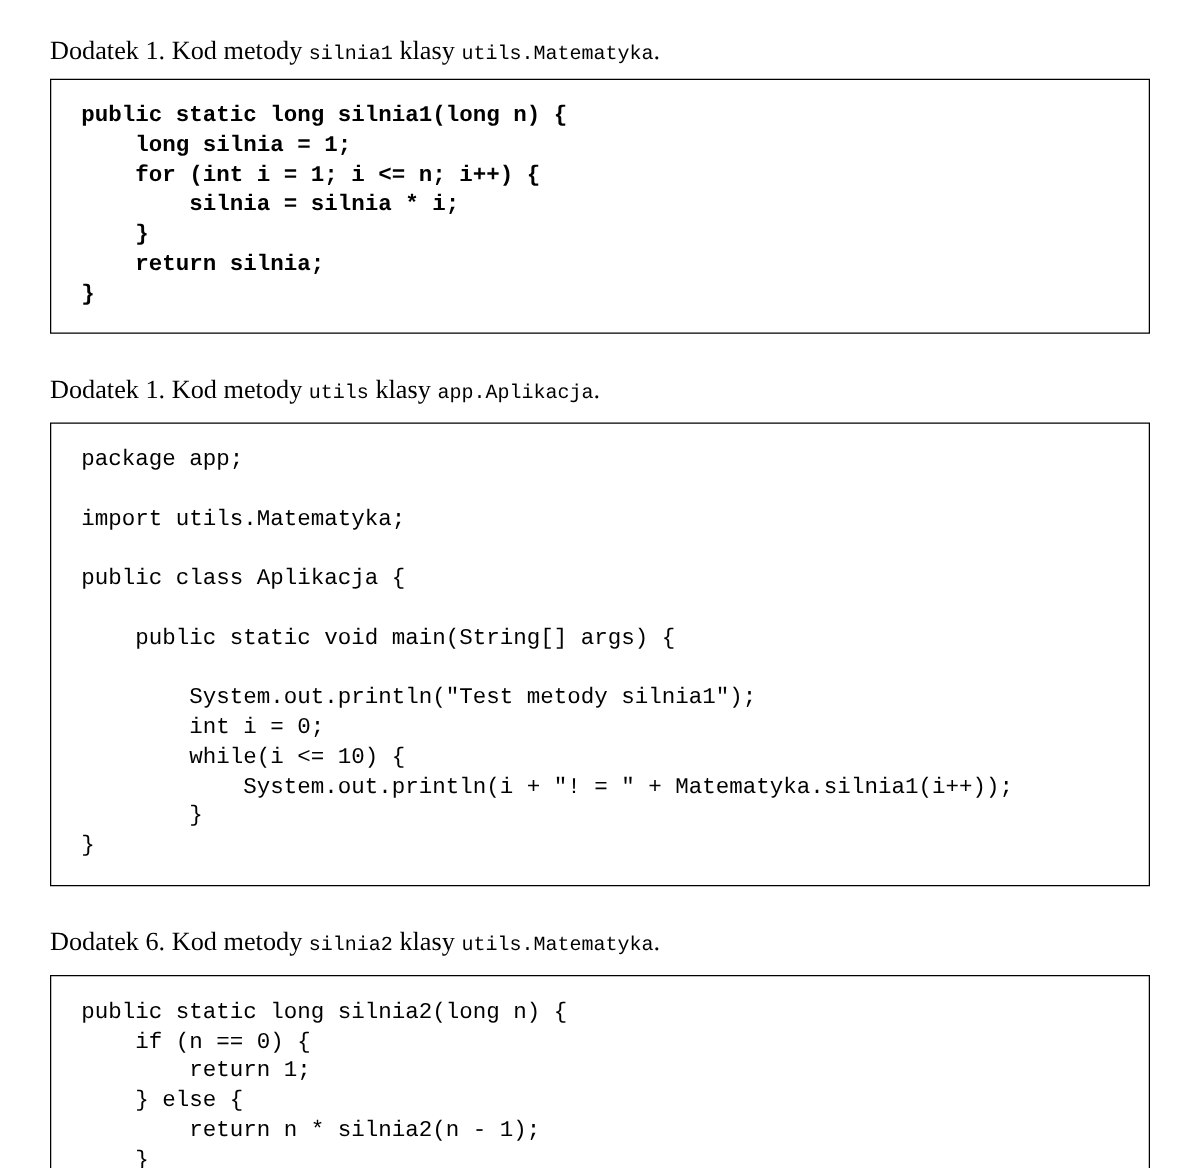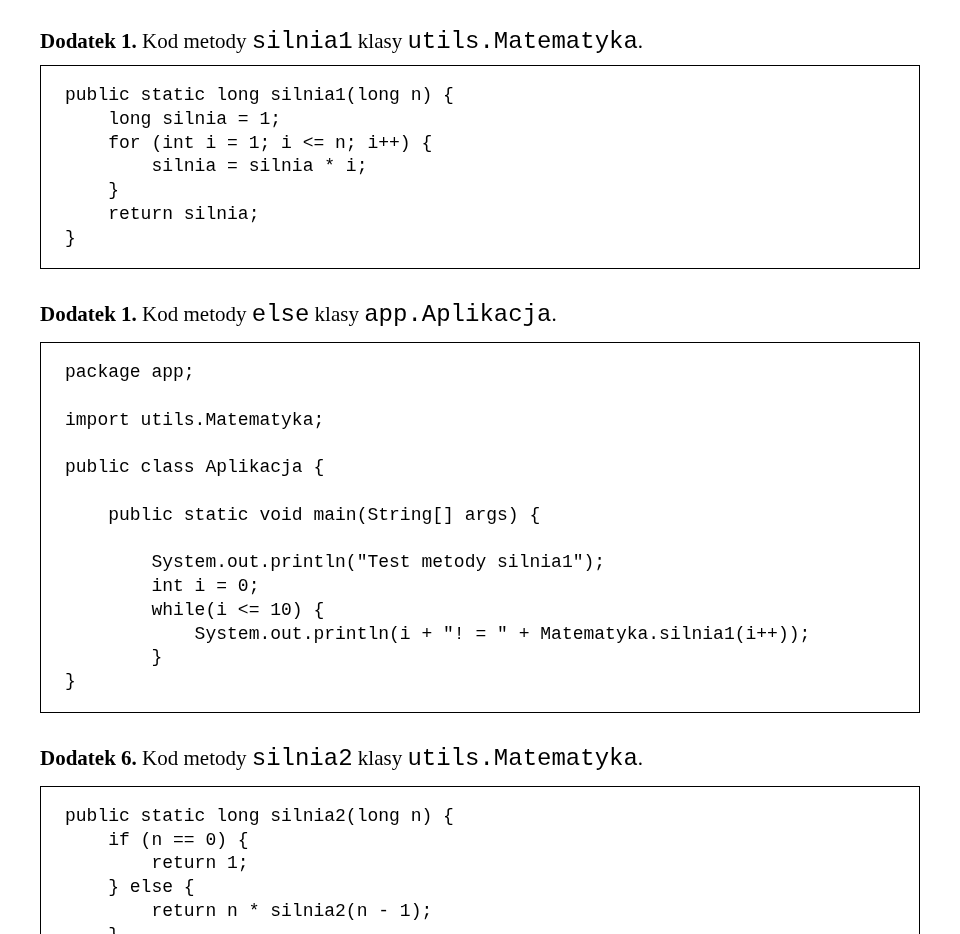--- a/index.html
+++ b/index.html
@@ -10,53 +10,53 @@
     width: 960px;
     box-sizing: border-box;
     color: #000000;
   }
   .heading {
     font-size: 21px;
     margin: 0 0 10px 0;
     font-weight: normal;
   }
   .heading .bold {
-    font-weight: bold;
+    font-weight: normal;
   }
   .heading .mono {
     font-family: "Courier New", Courier, monospace;
-    font-size: 24px;
+    font-size: 16px;
   }
   .code-box {
     border: 1px solid #000000;
     padding: 18px 24px 18px 24px;
     margin: 14px 0 32px 0;
     font-family: "Courier New", Courier, monospace;
     font-size: 18px;
     white-space: pre;
     line-height: 1.32;
   }
-  .sp1 { margin-top: 4px; }
+  .sp1 { margin-top: 4px; font-weight: bold; }
 </style>
 </head>
 <body>
 
 <div class="heading">
   <span class="bold">Dodatek 1.</span><span> Kod metody </span><span class="mono">silnia1</span><span> klasy </span><span class="mono">utils.Matematyka</span><span>.</span>
 </div>
 <div class="code-box sp1">public static long silnia1(long n) {
     long silnia = 1;
     for (int i = 1; i &lt;= n; i++) {
         silnia = silnia * i;
     }
     return silnia;
 }</div>
 
 <div class="heading">
-  <span class="bold">Dodatek 1.</span><span> Kod metody </span><span class="mono">else</span><span> klasy </span><span class="mono">app.Aplikacja</span><span>.</span>
+  <span class="bold">Dodatek 1.</span><span> Kod metody </span><span class="mono">utils</span><span> klasy </span><span class="mono">app.Aplikacja</span><span>.</span>
 </div>
 <div class="code-box">package app;
 
 import utils.Matematyka;
 
 public class Aplikacja {
 
     public static void main(String[] args) {
 
         System.out.println("Test metody silnia1");

